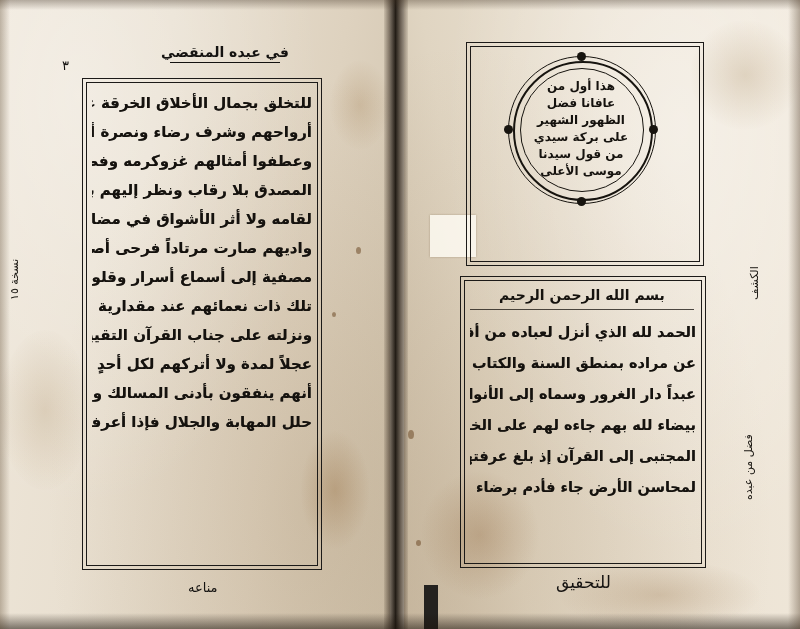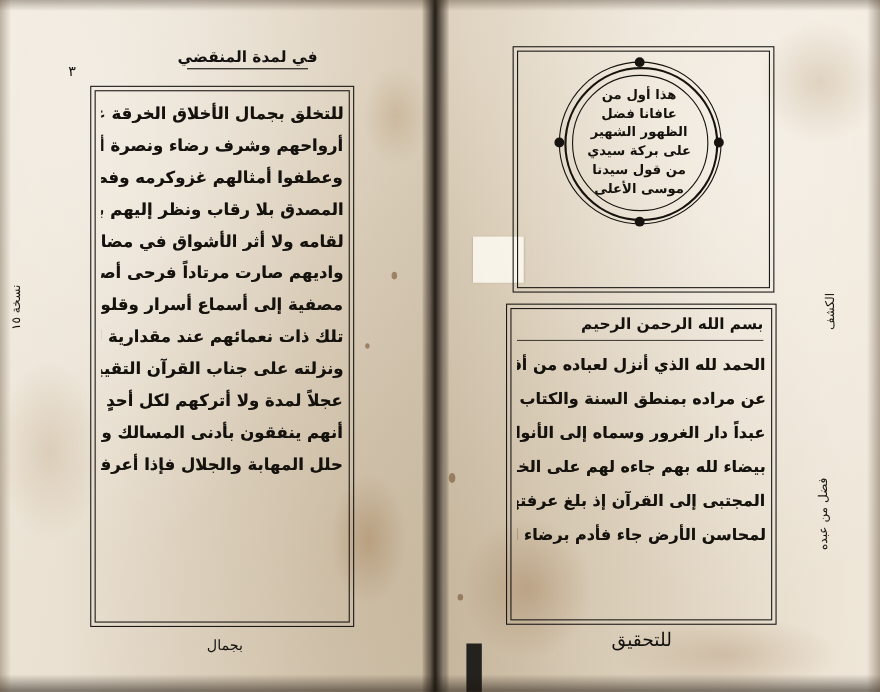--- a/index.html
+++ b/index.html
@@ -242,21 +242,21 @@
     transform-origin: left top;
   }
 
   
   #basmala {
     position: absolute;
     left: 470px;
     top: 282px;
     width: 224px;
     height: 26px;
-    text-align: right;
+    text-align: center;
     direction: rtl;
     font-size: 14px;
     color: #15120e;
     font-weight: 700;
     line-height: 26px;
   }
   #basmala-rule {
     position: absolute;
     left: 470px;
     top: 309px;
@@ -324,42 +324,42 @@
   <div class="speck" style="left:332px;top:312px;width:4px;height:5px;"></div>
 
   <div id="gutter"></div>
   <div id="gutter-tape"></div>
 
   <div id="repair-tape"></div>
 
   <div id="left-folio">٣</div>
 
   <div id="left-header">
-    <span>في لمدة المنقضي</span>
+    <span>في عبده المنقضي</span>
     <span class="underline"></span>
   </div>
 
   <div class="frame" id="frame-left">
     <div class="textblock">
       <div class="aline">للتخلق بجمال الأخلاق الخرقة غفر عنهم عفواً وفرق</div>
       <div class="aline">أرواحهم وشرف رضاء ونصرة أعناق قلوبهم الخلفاء</div>
       <div class="aline">وعطفوا أمثالهم غزوكرمه وفضائله فترى لديهم فرقة</div>
       <div class="aline">المصدق بلا رقاب ونظر إليهم بصيرة المشفق من أخطأ</div>
       <div class="aline">لقامه ولا أثر الأشواق في مضاعفة الجماد وقرير فؤاد</div>
       <div class="aline">واديهم صارت مرتاداً فرحى أصلاً من وأراد وأسماء أسمائه</div>
       <div class="aline">مصفية إلى أسماع أسرار وقلوبهم مشتدة في صلاة</div>
       <div class="aline">تلك ذات نعمائهم عند مقدارية لنا التصديق وحبهم</div>
       <div class="aline">ونزلته على جناب القرآن التقييد فبأصبر عندهم كل ما أشغل</div>
       <div class="aline">عجلاً لمدة ولا أتركهم لكل أحدٍ على من وصله بحق</div>
       <div class="aline">أنهم ينفقون بأدنى المسالك والكرم ويكرمون أبداً</div>
       <div class="aline">حلل المهابة والجلال فإذا أعرفوا أنه تحياتهم أن نضع</div>
     </div>
   </div>
 
-  <div id="left-catchword">بجمال</div>
+  <div id="left-catchword">مناعه</div>
   <div class="marginalia" id="margin-left-note">نسخة ١٥</div>
 
   <div class="frame" id="frame-right-top"></div>
 
   <div id="seal">
     <div class="ring r1"></div>
     <div class="ring r2"></div>
     <div class="ring r3"></div>
     <div class="notch" style="left:69px;top:-4px;"></div>
     <div class="notch" style="left:69px;top:141px;"></div>

